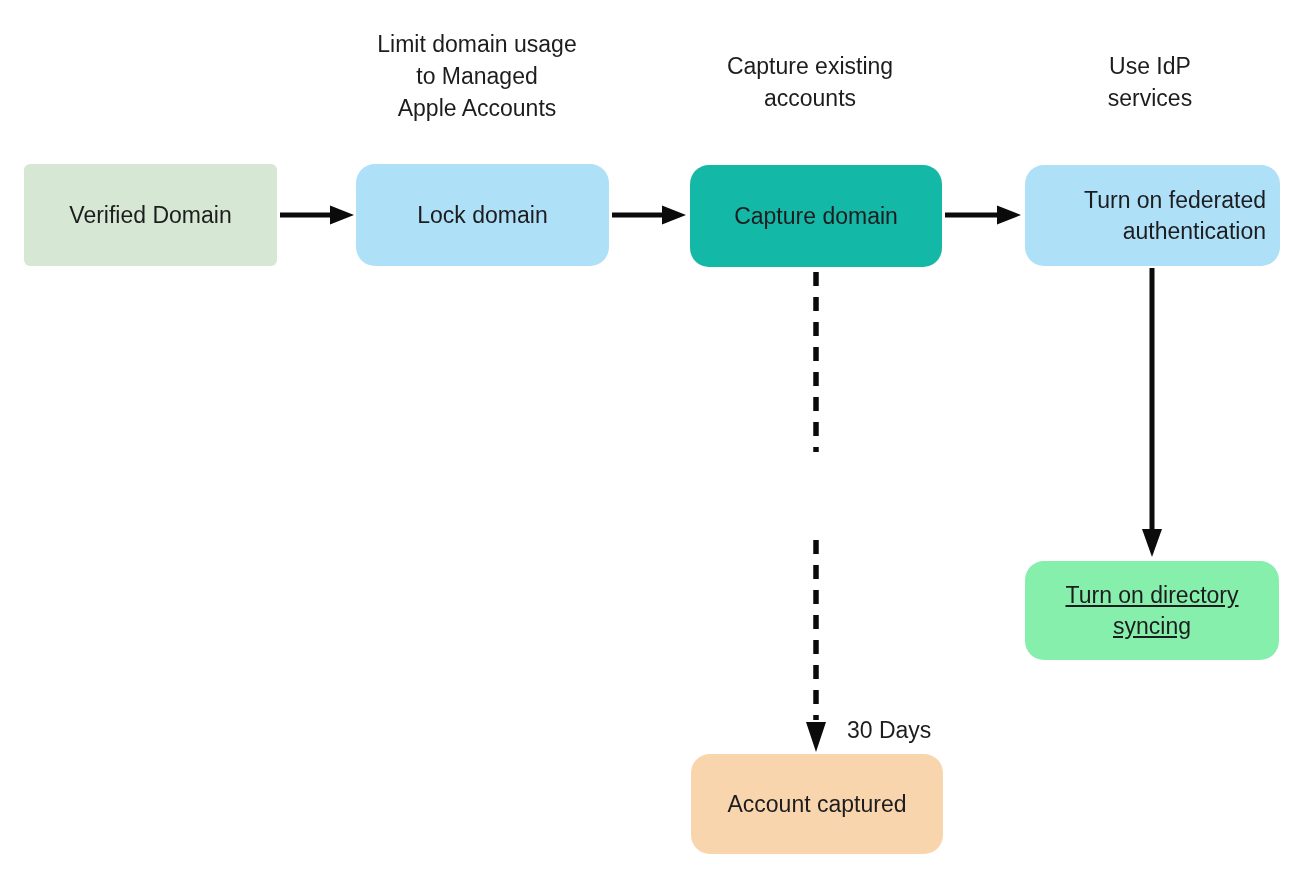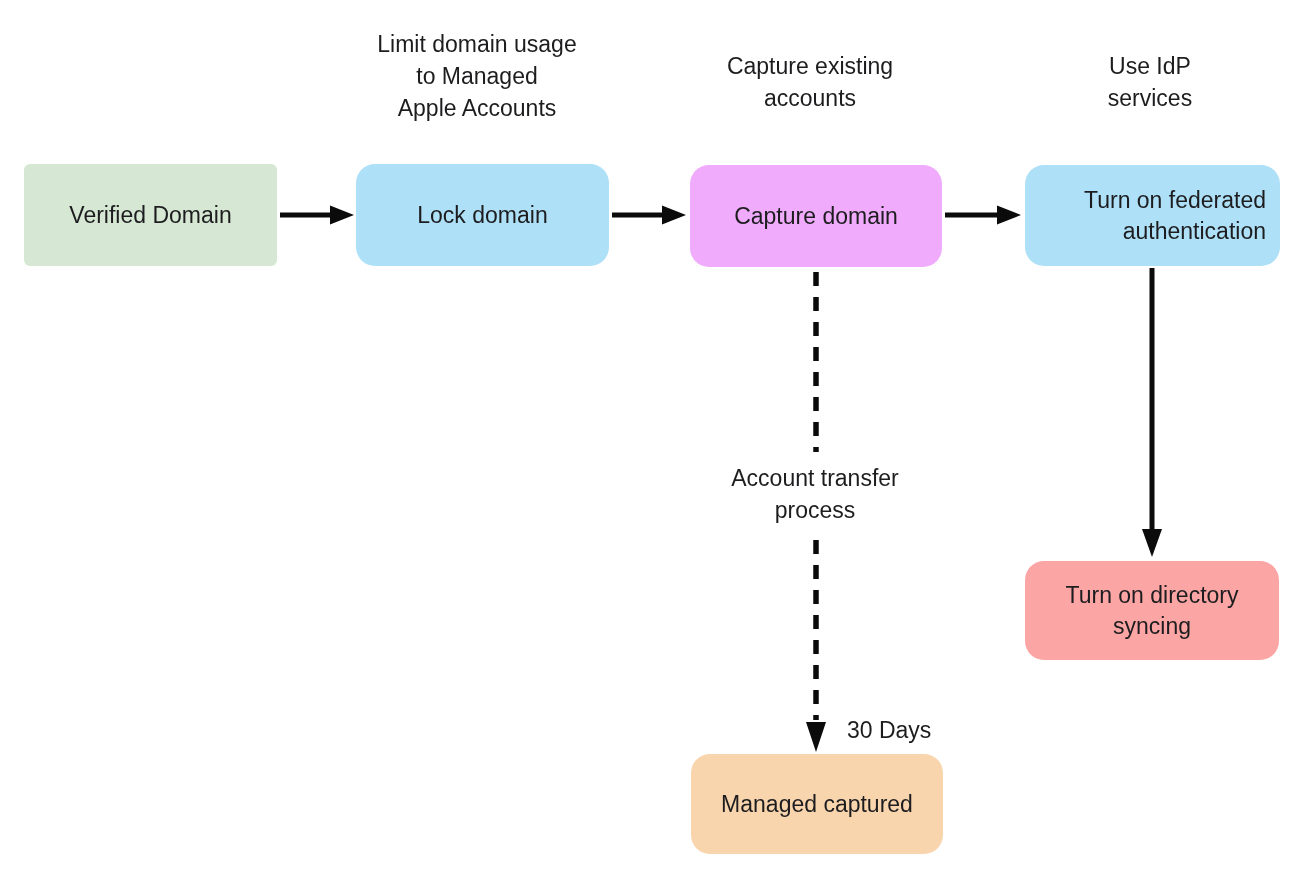--- a/index.html
+++ b/index.html
@@ -107,22 +107,20 @@
   <div class="heading heading-capture">Capture existing
 accounts</div>
   <div class="heading heading-limit">Limit domain usage
 to Managed
 Apple Accounts</div>
   <div class="heading heading-idp">Use IdP
 services</div>
 
   <div class="node node-verified" style="background: rgb(214, 232, 211);">Verified Domain</div>
   <div class="node node-lock" style="background: rgb(174, 224, 248);">Lock domain</div>
-  <div class="node node-capture" style="background: #f0abfc; text-align: center;">Capture domain</div>
+  <div class="node node-capture" style="background: #14b8a6; text-align: center;">Capture domain</div>
   <div class="node node-federated" style="background: rgb(174, 224, 248);">Turn on federated authentication</div>
-  <div class="node node-directory" style="background: #fca5a5;">Turn on directory syncing</div>
-  <div class="node node-captured" style="background: rgb(249, 213, 173);">Managed captured</div>
+  <div class="node node-directory" style="background: #86efac; text-decoration: underline;">Turn on directory syncing</div>
+  <div class="node node-captured" style="background: rgb(249, 213, 173);">Account captured</div>
 
-  <div class="edge-label edge-label-transfer">Account transfer
-process</div>
   <div class="edge-label edge-label-30days">30 Days</div>
 
 </div>
 
 </body></html>

